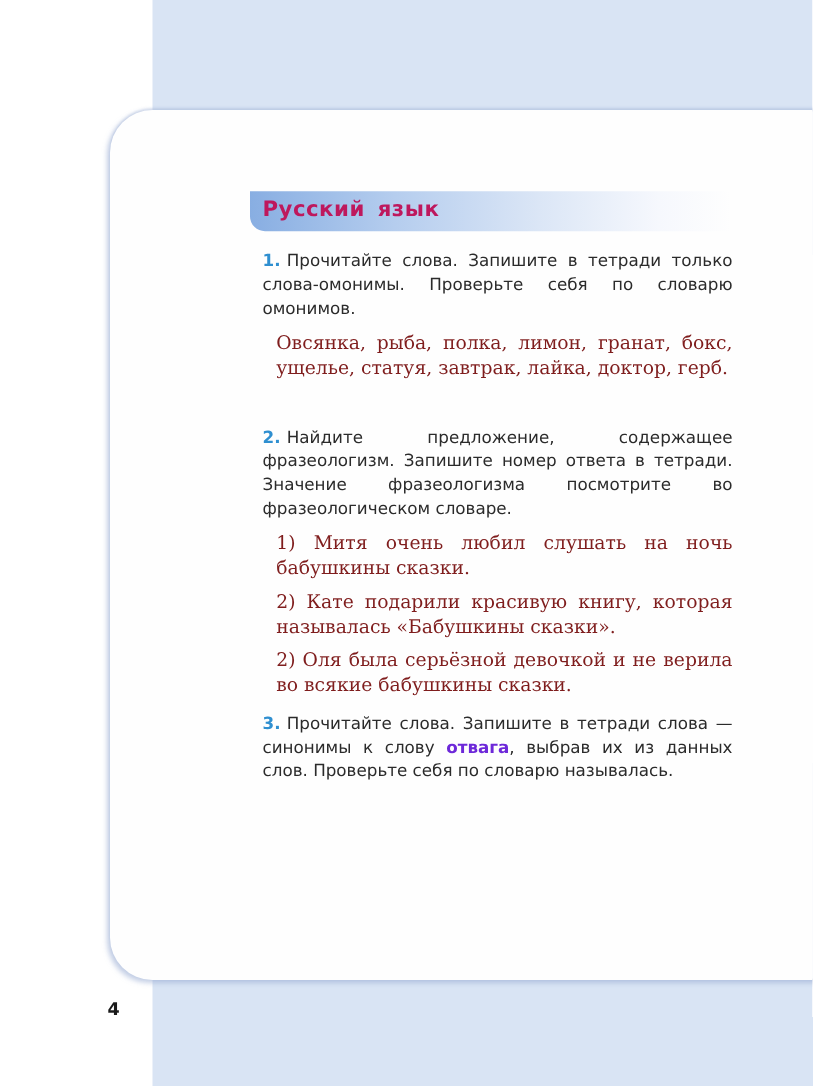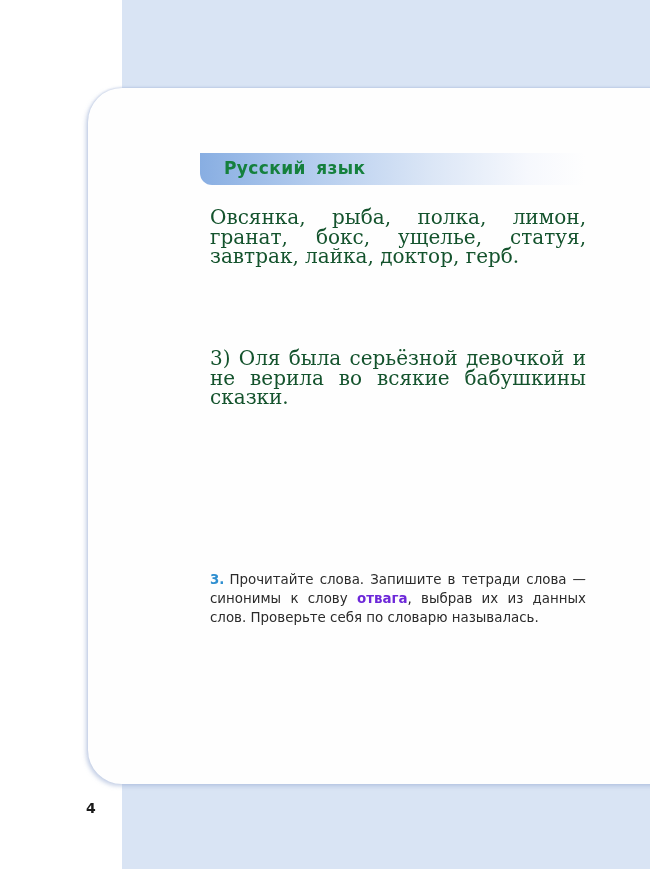--- a/index.html
+++ b/index.html
@@ -17,56 +17,60 @@
     background: #fefefe;
     border-radius: 34px 0 0 34px;
     box-shadow: -2px 2px 4px rgba(150,170,210,0.55), 0 -1px 2px rgba(150,170,210,0.35);
   }
   .subject-bar {
     position: absolute; left: 200px; top: 153px; width: 385px; height: 32px;
     border-radius: 0 0 0 12px;
     background: linear-gradient(to right, #88aee2 0%, #b5cdee 30%, #dbe6f6 60%, #f6f8fd 85%, rgba(255,255,255,0) 100%);
   }
   .subject-title {
-    position: absolute; left: 224px; top: 158px;
+    position: absolute; left: 210px; top: 158px;
     font-family: "DejaVu Sans", sans-serif; font-weight: bold;
-    font-size: 17px; color: #15803d; letter-spacing: 0.4px; word-spacing: 4px;
+    font-size: 17px; color: #be185d; letter-spacing: 0.4px; word-spacing: 4px;
   }
   .task {
     position: absolute; left: 210px; width: 376px;
   }
   .instr {
     font-family: "DejaVu Sans", sans-serif; font-size: 13.4px; line-height: 19px;
     color: #2b2b2b; text-align: justify; margin: 0;
   }
   .num { color: #2f8fd0; font-weight: bold; margin-right: 5px; }
   .serif {
-    font-family: "DejaVu Serif", serif; font-size: 20px; line-height: 19.5px;
-    color: #14532d; text-align: justify; margin: 8px 0 0 0;
+    font-family: "DejaVu Serif", serif; font-size: 15px; line-height: 19.5px;
+    color: #7f1d1d; text-align: justify; margin: 8px 0 0 11px;
   }
   .bold-word { font-weight: bold; color: #6d28d9; }
   .page-number {
     position: absolute; left: 86px; top: 800px;
     font-family: "DejaVu Sans", sans-serif; font-weight: bold; font-size: 14px; color: #1a1a1a;
   }
 </style>
 </head>
 <body>
 
 <div class="bg-band"></div>
 <div class="card"></div>
 
 <div class="subject-bar"></div>
 <div class="subject-title">Русский язык</div>
 
 <div class="task" style="top:200px;">
+  <p class="instr"><span class="num">1.</span><span>Прочитайте слова. Запишите в тетради только слова-омонимы. Проверьте себя по словарю омонимов.</span></p>
   <p class="serif">Овсянка, рыба, полка, лимон, гранат, бокс, ущелье, статуя, завтрак, лайка, доктор, герб.</p>
 </div>
 
 <div class="task" style="top:341px;">
-  <p class="serif">3) Оля была серьёзной девочкой и не верила во всякие бабушкины сказки.</p>
+  <p class="instr"><span class="num">2.</span><span>Найдите предложение, содержащее фразеологизм. Запишите номер ответа в тетради. Значение фразеологизма посмотрите во фразеологическом словаре.</span></p>
+  <p class="serif">1) Митя очень любил слушать на ночь бабушкины сказки.</p>
+  <p class="serif">2) Кате подарили красивую книгу, которая называлась «Бабушкины сказки».</p>
+  <p class="serif">2) Оля была серьёзной девочкой и не верила во всякие бабушкины сказки.</p>
 </div>
 
 <div class="task" style="top:570px;">
   <p class="instr"><span class="num">3.</span><span>Прочитайте слова. Запишите в тетради слова — синонимы к слову </span><span class="bold-word">отвага</span><span>, выбрав их из данных слов. Проверьте себя по словарю называлась.</span></p>
 </div>
 
 <div class="page-number">4</div>
 
 </body></html>

